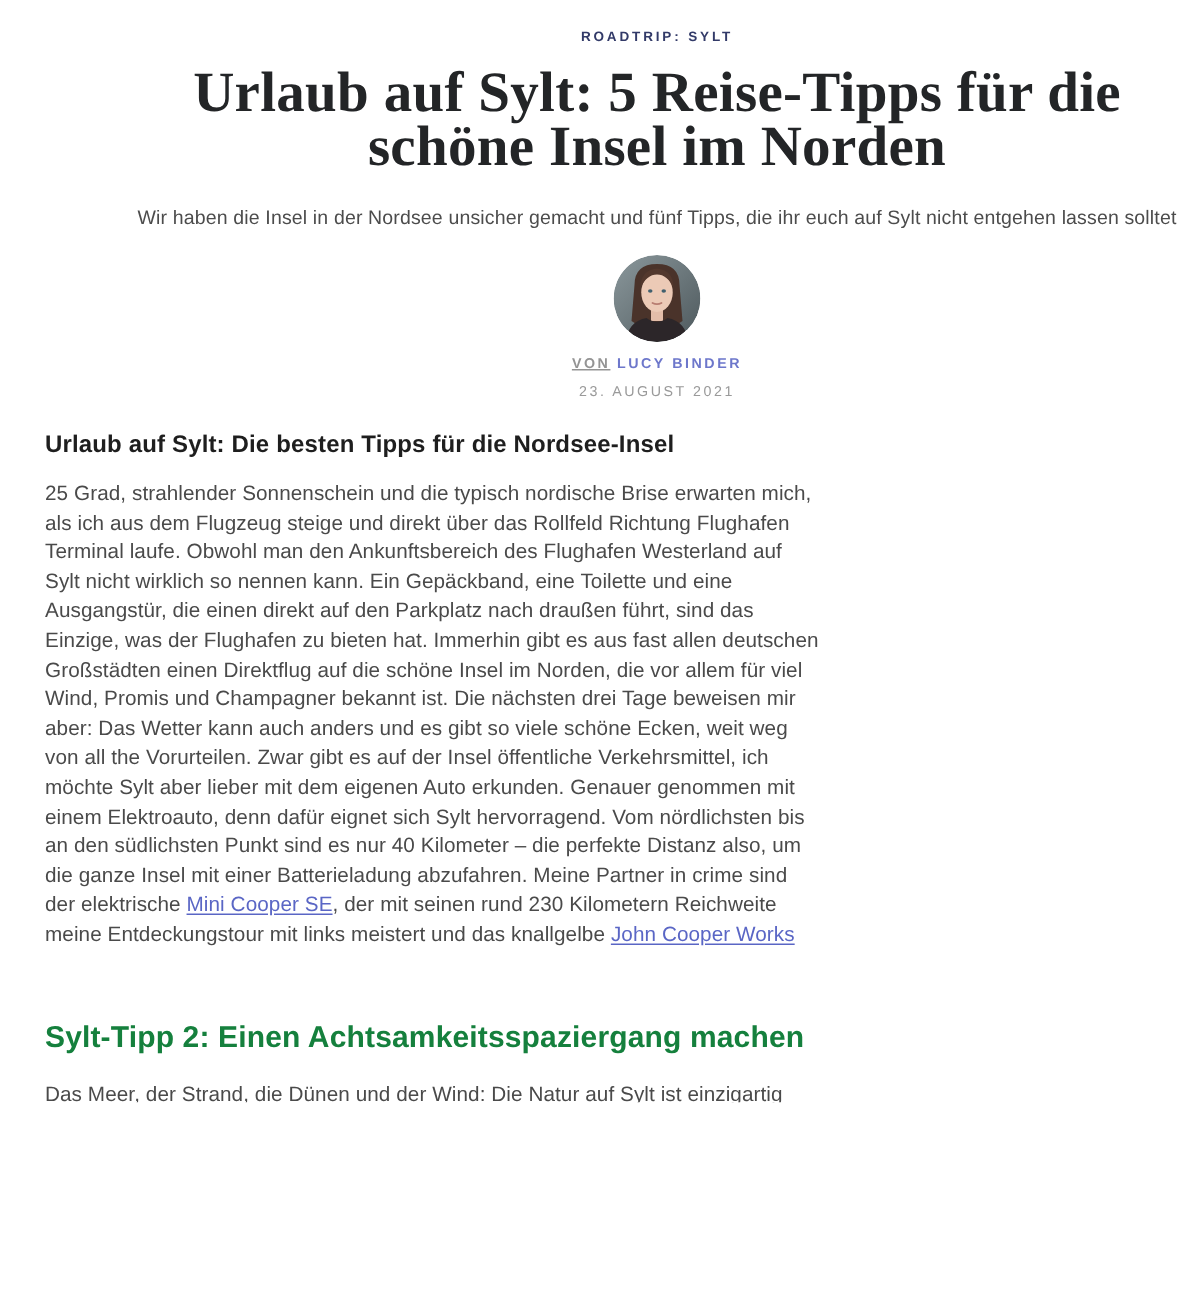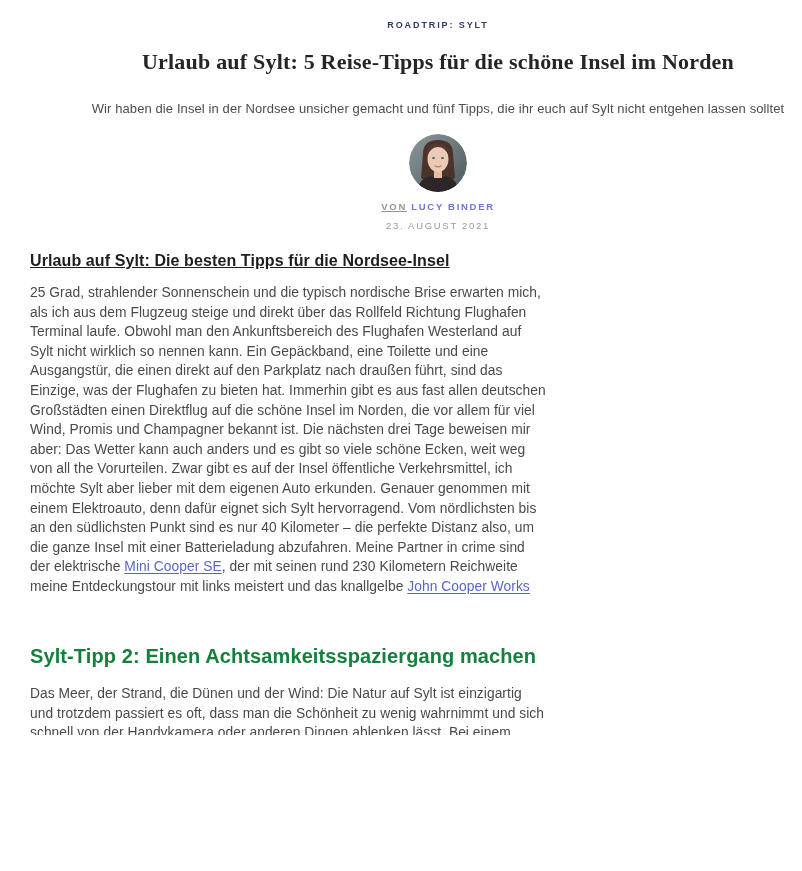--- a/index.html
+++ b/index.html
@@ -28,21 +28,21 @@
     font-size: 9px;
     font-weight: 700;
     letter-spacing: 1.9px;
     color: #323a68;
     text-decoration: none;
     text-transform: uppercase;
   }
   .article-title {
     font-family: "Liberation Serif", serif;
     font-weight: 700;
-    font-size: 22px;
+    font-size: 38px;
     line-height: 36px;
     color: #232527;
     max-width: 680px;
     margin: 12px auto 0 auto;
     letter-spacing: 0.2px;
   }
   .article-dek {
     margin-top: 20px;
     font-size: 13px;
     line-height: 17px;
@@ -84,21 +84,20 @@
     width: 516px;
     margin: 20px 0 0 30px;
   }
   .lead-heading {
     margin: 0;
     font-size: 16px;
     font-weight: 700;
     color: #1e1e1e;
     letter-spacing: 0.1px;
     line-height: 20px;
-    text-decoration: underline;
   }
   .intro-clip {
     margin-top: 12px;
     height: 316px;
     overflow: hidden;
   }
   .body-text {
     margin: 0;
     font-size: 13.8px;
     line-height: 19.6px;

